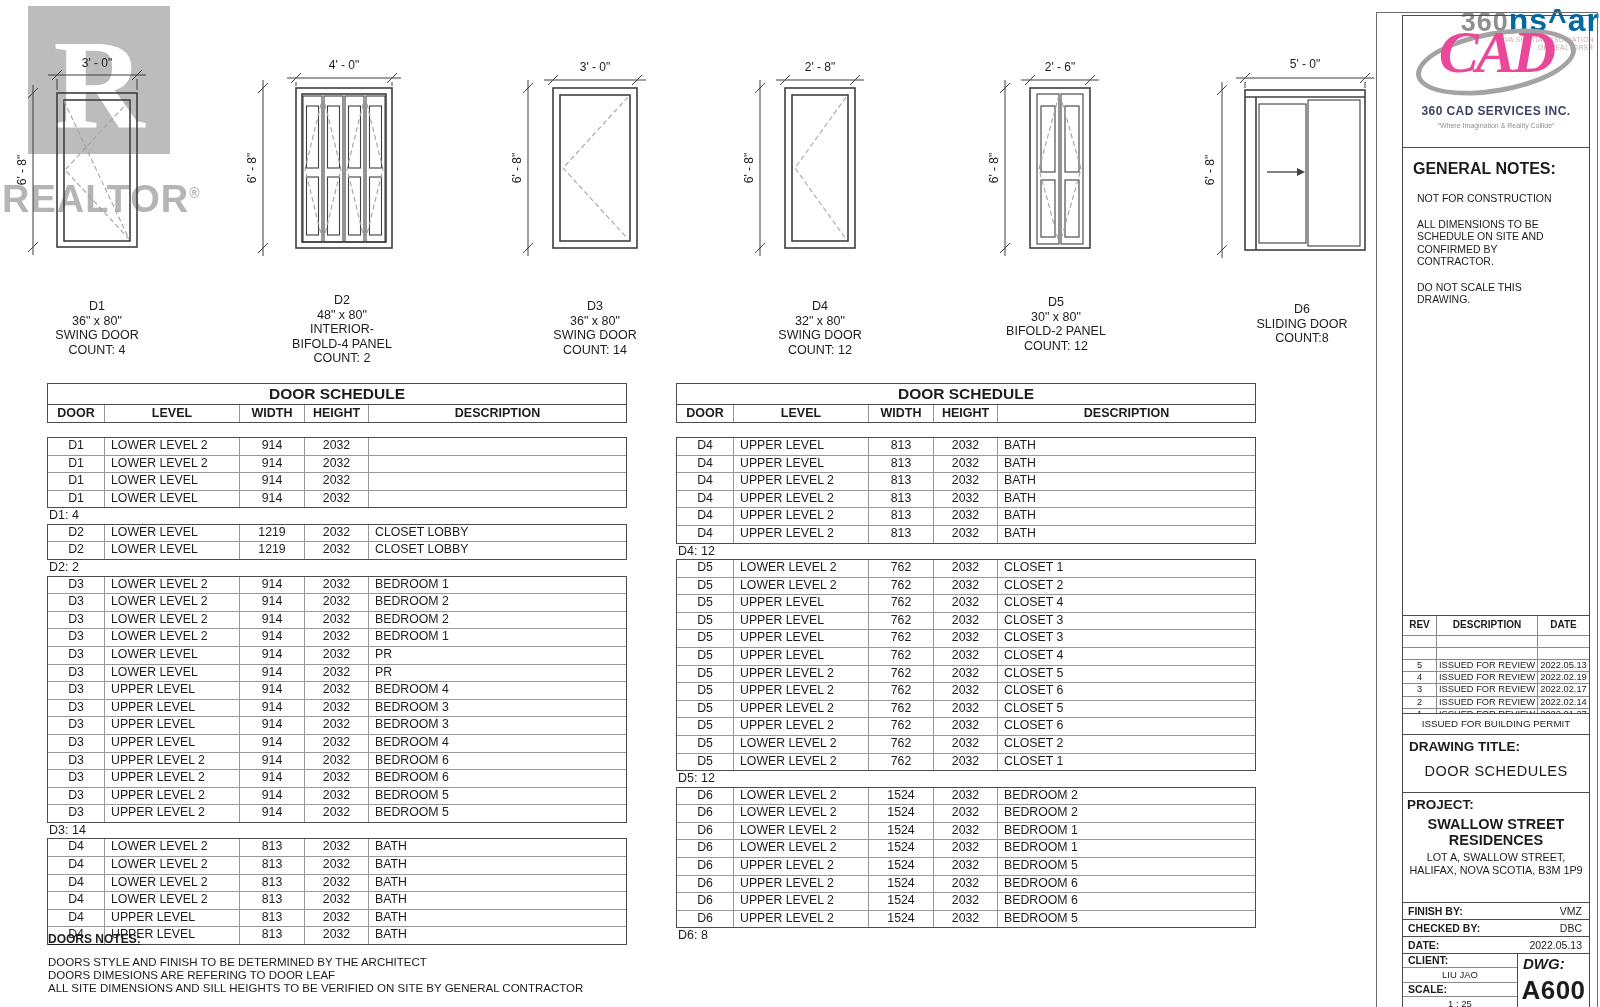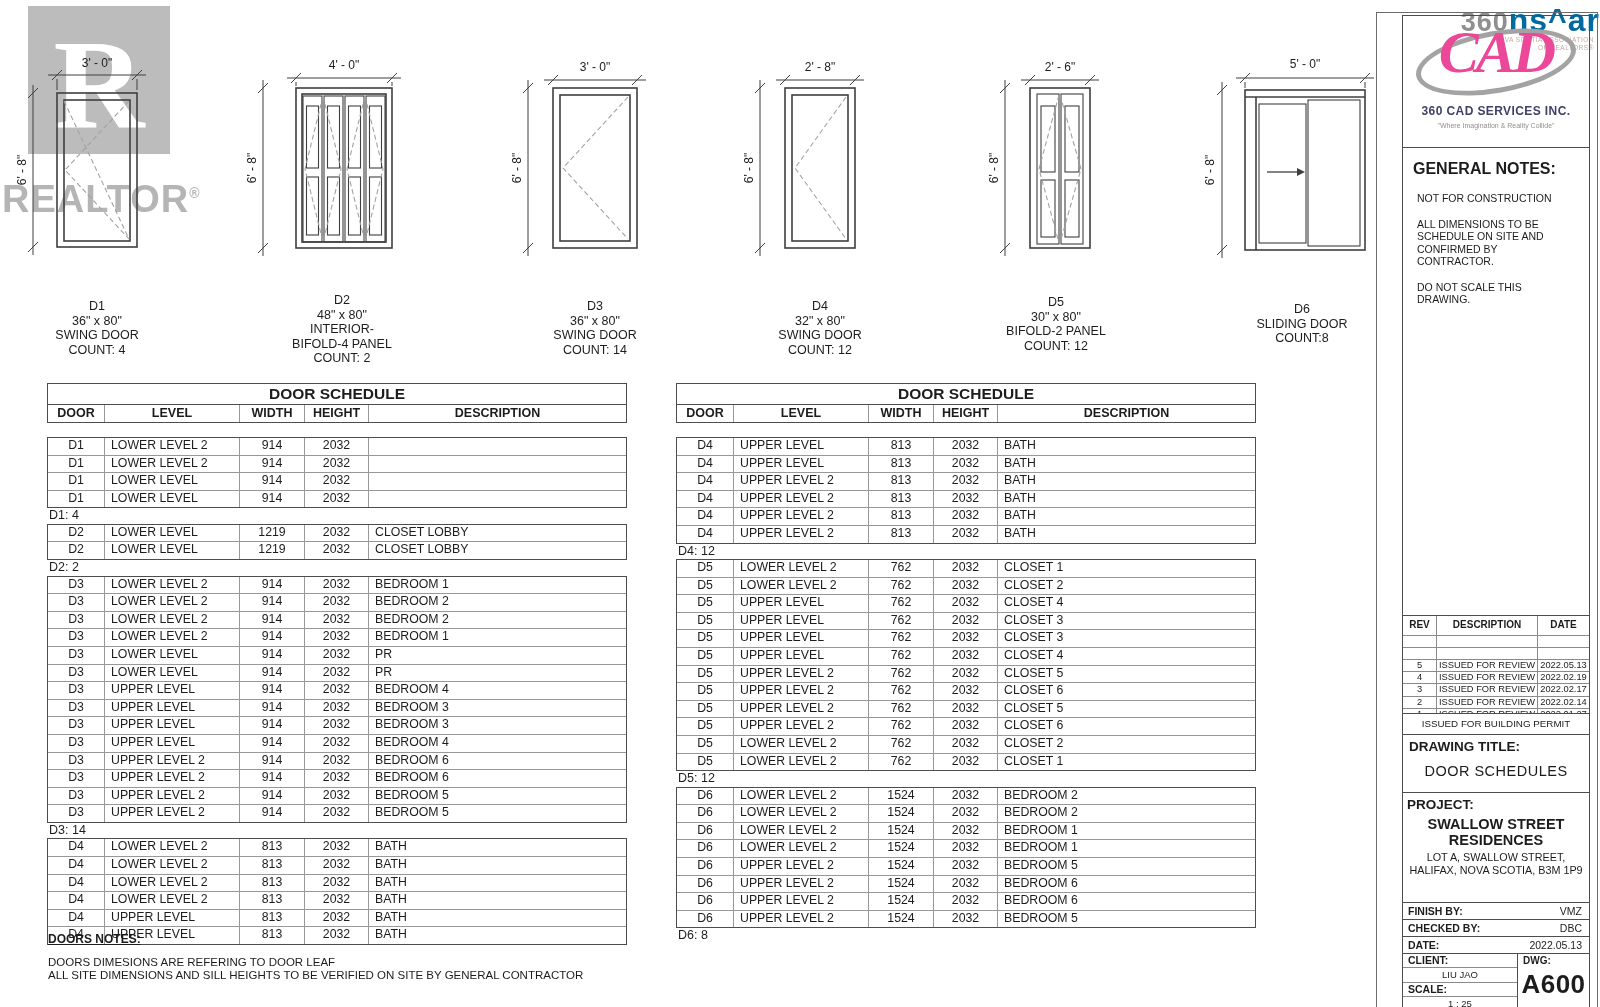--- a/index.html
+++ b/index.html
@@ -89,21 +89,21 @@
   .tb-info{height:17px;display:flex;justify-content:space-between;align-items:center;padding:0 7px 0 5px;}
   .ti-label{font-size:10.5px;font-weight:bold;}
   .ti-value{font-size:10.5px;}
   .tb-bottom{height:54px;border-bottom:none;display:flex;}
   .tbb-left{width:115px;border-right:1.4px solid #4d4d4d;box-sizing:border-box;}
   .tbb-right{flex:1;position:relative;}
   .tbb-row{box-sizing:border-box;border-bottom:1px solid #8a8a8a;padding-left:5px;}
   .tbb-row.nb{border-bottom:none;}
   .lbl{font-size:10.5px;font-weight:bold;line-height:13px;}
   .cent{text-align:center;padding-left:0;font-size:9.5px;line-height:14px;}
-  .dwg-label{font-size:10px;font-weight:bold;padding:1px 0 0 5px;}
+  .dwg-label{font-size:15px;font-weight:bold;padding:1px 0 0 5px;font-style:italic;}
   .dwg-num{text-align:center;font-size:26px;font-weight:bold;letter-spacing:.5px;margin-top:3px;}
 </style>
 </head>
 <body>
 
 <div class="wm-block">
   <span class="wm-r">R</span>
 </div>
 <div class="wm-text"><span>REALTOR</span><span class="wm-reg">®</span></div>
 <div class="nsar">
@@ -684,20 +684,21 @@
           <div class="sch-cell c4">BEDROOM 5</div>
         </div>
       </div>
       <div class="sch-count">D6: 8</div>
     </div>
 </div>
 
 <div class="doors-notes">
   <div class="dn-title">DOORS NOTES:</div>
   <div class="dn-lines" id="dn-lines">
+      <div class="dn-line">DOORS STYLE AND FINISH TO BE DETERMINED BY THE ARCHITECT</div>
       <div class="dn-line">DOORS DIMESIONS ARE REFERING TO DOOR LEAF</div>
       <div class="dn-line">ALL SITE DIMENSIONS AND SILL HEIGHTS TO BE VERIFIED ON SITE BY GENERAL CONTRACTOR</div>
     </div>
 </div>
 
 <div class="vline" style="left:1376px;top:12px;height:995px"></div>
 <div class="vline" style="left:1597px;top:12px;height:995px"></div>
 <div class="hline" style="left:1376px;top:12px;width:221px"></div>
 
 <div class="tb">

